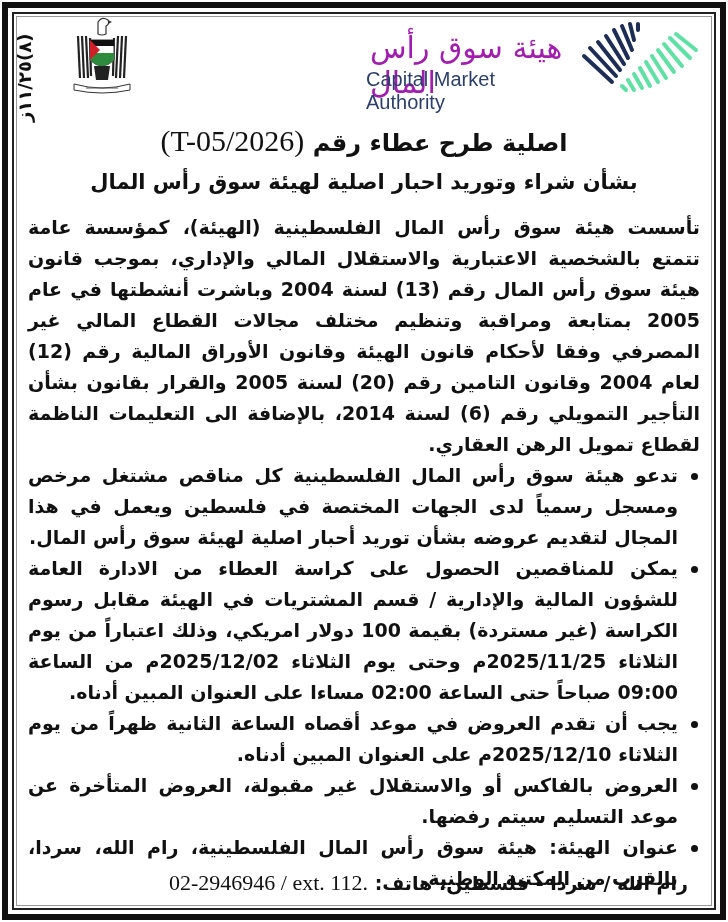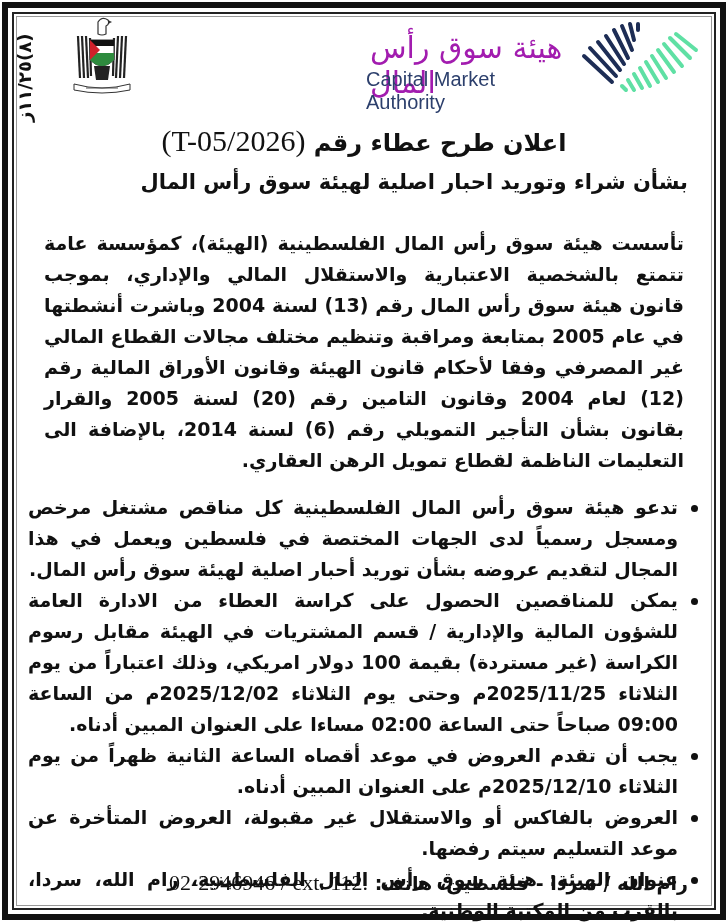--- a/index.html
+++ b/index.html
@@ -38,31 +38,31 @@
       position: absolute; left: 366px; top: 68px; width: 208px; text-align: left;
       font-size: 20px; color: #2c3f6c; font-family: "Liberation Sans", sans-serif;
     }
     .title-1 {
       position: absolute; left: 60px; top: 124px; width: 608px; text-align: center;
       direction: rtl; font-weight: bold; font-size: 24px;
       font-family: "DejaVu Sans", sans-serif;
     }
     .title-1 .num { font-family: "Liberation Serif", serif; font-weight: normal; font-size: 30px; text-align: center; }
     .title-2 {
-      position: absolute; left: 40px; top: 170px; width: 648px; text-align: right;
+      position: absolute; left: 40px; top: 170px; width: 648px; text-align: center;
       direction: rtl; font-weight: bold; font-size: 21px;
       font-family: "DejaVu Sans", sans-serif;
     }
     .body-wrap {
       position: absolute; left: 28px; top: 212px; width: 672px;
       direction: rtl; text-align: justify; text-align-last: auto;
       font-family: "DejaVu Sans", sans-serif; font-weight: bold;
       font-size: 19px; line-height: 31px; color: #111;
     }
-    .intro { margin: 16px; }
+    .intro { margin: 0; }
     ul.bullets { list-style: none; margin: 0; padding: 0; }
     ul.bullets li { position: relative; padding-right: 22px; margin: 0; }
     ul.bullets li .dot {
       position: absolute; right: 2px; top: 13px; width: 7px; height: 7px;
       border-radius: 50%; background: #111;
     }
     .footer-line {
       position: absolute; left: 40px; top: 870px; width: 648px; 
       direction: rtl; font-weight: bold; font-size: 19px;
       font-family: "DejaVu Sans", sans-serif;
@@ -126,21 +126,21 @@
     <line x1="68" y1="44" x2="80" y2="64"></line>
     <line x1="74" y1="38" x2="88" y2="60"></line>
     <line x1="80" y1="32" x2="96" y2="54"></line>
     <line x1="86" y1="26" x2="104" y2="48"></line>
     <line x1="92" y1="20" x2="112" y2="40"></line>
     <line x1="98" y1="16" x2="118" y2="32"></line>
   </g>
 </svg>
 
 <div class="title-1">
-  <span>اعلان طرح عطاء رقم</span>
+  <span>اصلية طرح عطاء رقم</span>
   <span class="num" dir="ltr">(T-05/2026)</span>
 </div>
 <div class="title-2">بشأن شراء وتوريد احبار اصلية لهيئة سوق رأس المال</div>
 
 <div class="body-wrap">
   <p class="intro">تأسست هيئة سوق رأس المال الفلسطينية (الهيئة)، كمؤسسة عامة تتمتع بالشخصية الاعتبارية والاستقلال المالي والإداري، بموجب قانون هيئة سوق رأس المال رقم (13) لسنة 2004 وباشرت أنشطتها في عام 2005 بمتابعة ومراقبة وتنظيم مختلف مجالات القطاع المالي غير المصرفي وفقا لأحكام قانون الهيئة وقانون الأوراق المالية رقم (12) لعام 2004 وقانون التامين رقم (20) لسنة 2005 والقرار بقانون بشأن التأجير التمويلي رقم (6) لسنة 2014، بالإضافة الى التعليمات الناظمة لقطاع تمويل الرهن العقاري.</p>
   <ul class="bullets">
     <li><span class="dot"></span><span>تدعو هيئة سوق رأس المال الفلسطينية كل مناقص مشتغل مرخص ومسجل رسمياً لدى الجهات المختصة في فلسطين ويعمل في هذا المجال لتقديم عروضه بشأن توريد أحبار اصلية لهيئة سوق رأس المال.</span></li>
     <li><span class="dot"></span><span>يمكن للمناقصين الحصول على كراسة العطاء من الادارة العامة للشؤون المالية والإدارية / قسم المشتريات في الهيئة مقابل رسوم الكراسة (غير مستردة) بقيمة 100 دولار امريكي، وذلك اعتباراً من يوم الثلاثاء 2025/11/25م وحتى يوم الثلاثاء 2025/12/02م من الساعة 09:00 صباحاً حتى الساعة 02:00 مساءا على العنوان المبين أدناه.</span></li>
     <li><span class="dot"></span><span>يجب أن تقدم العروض في موعد أقصاه الساعة الثانية ظهراً من يوم الثلاثاء 2025/12/10م على العنوان المبين أدناه.</span></li>

